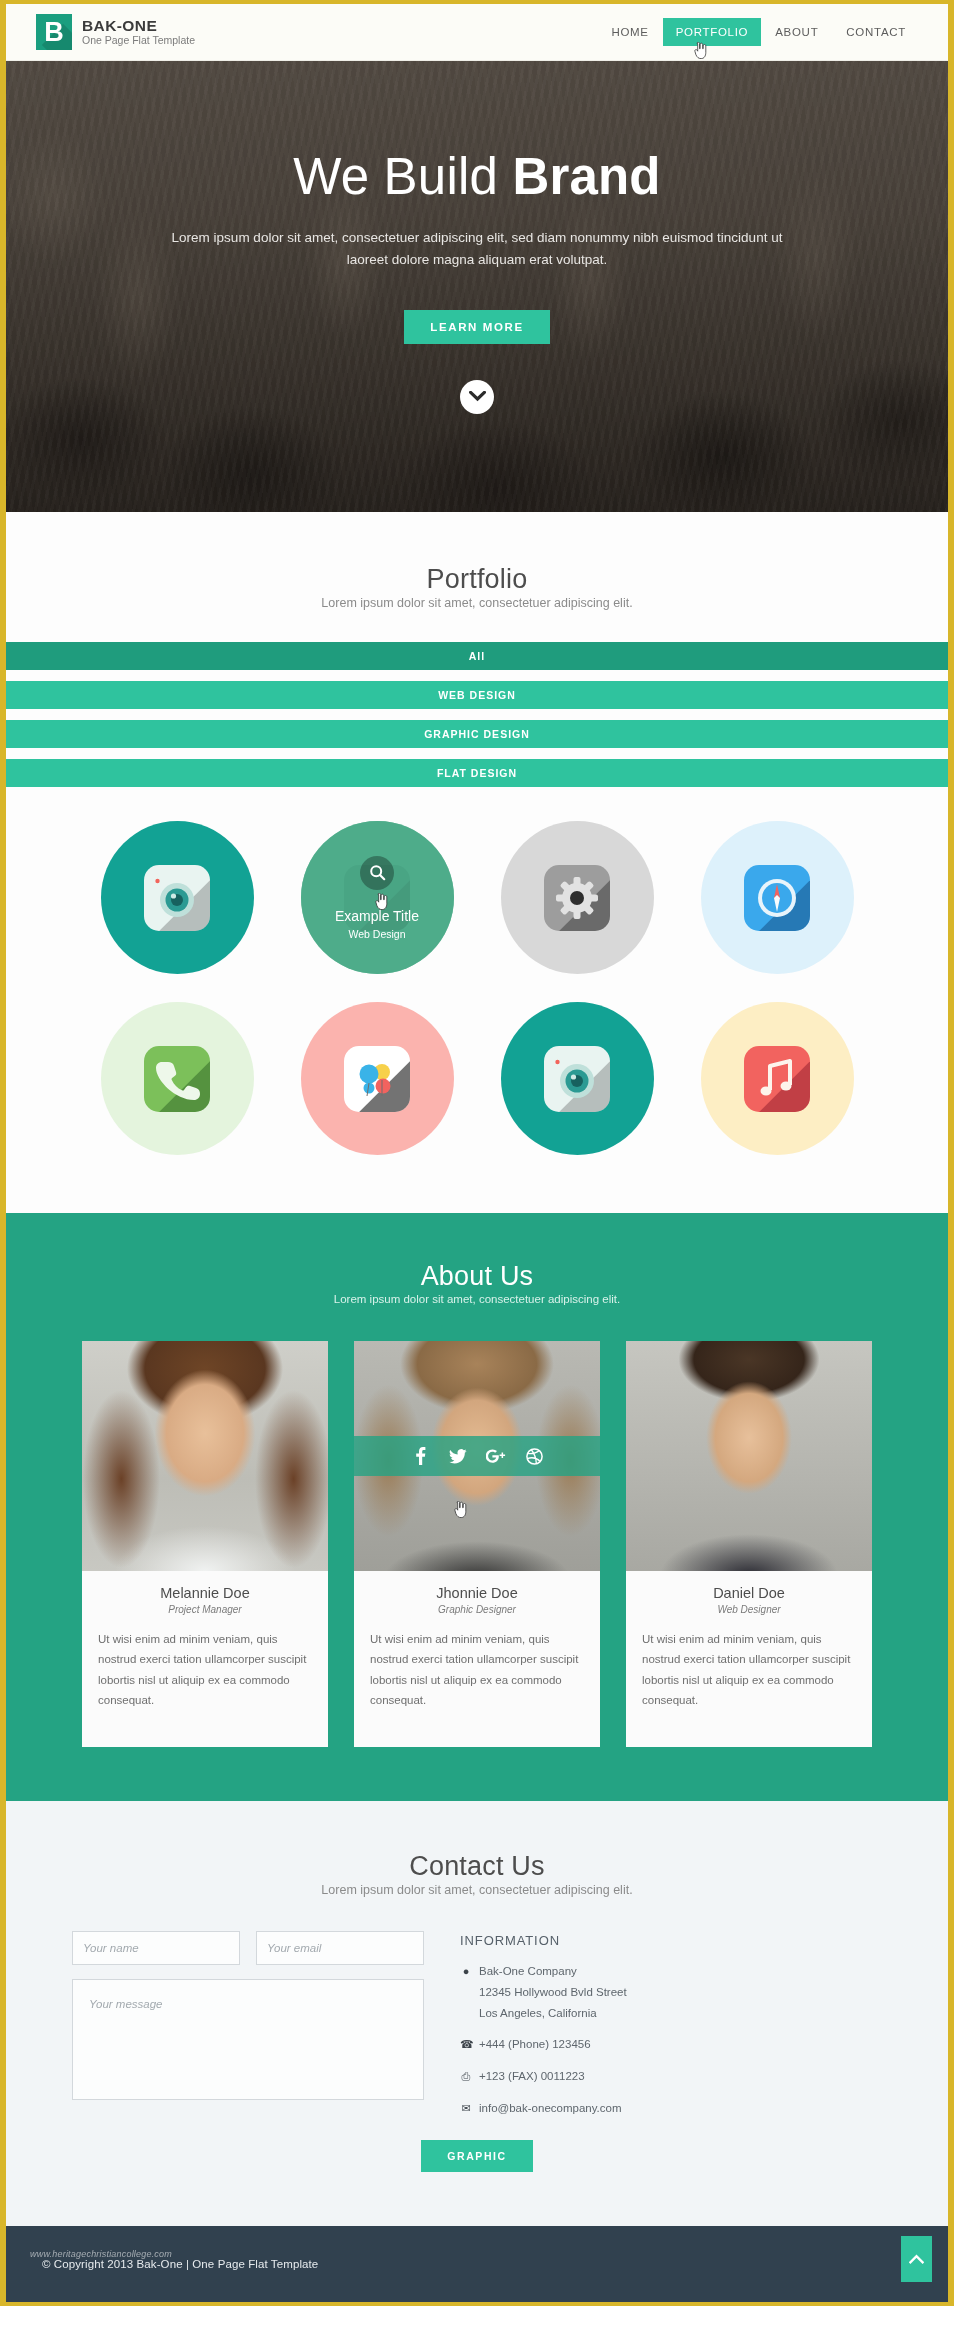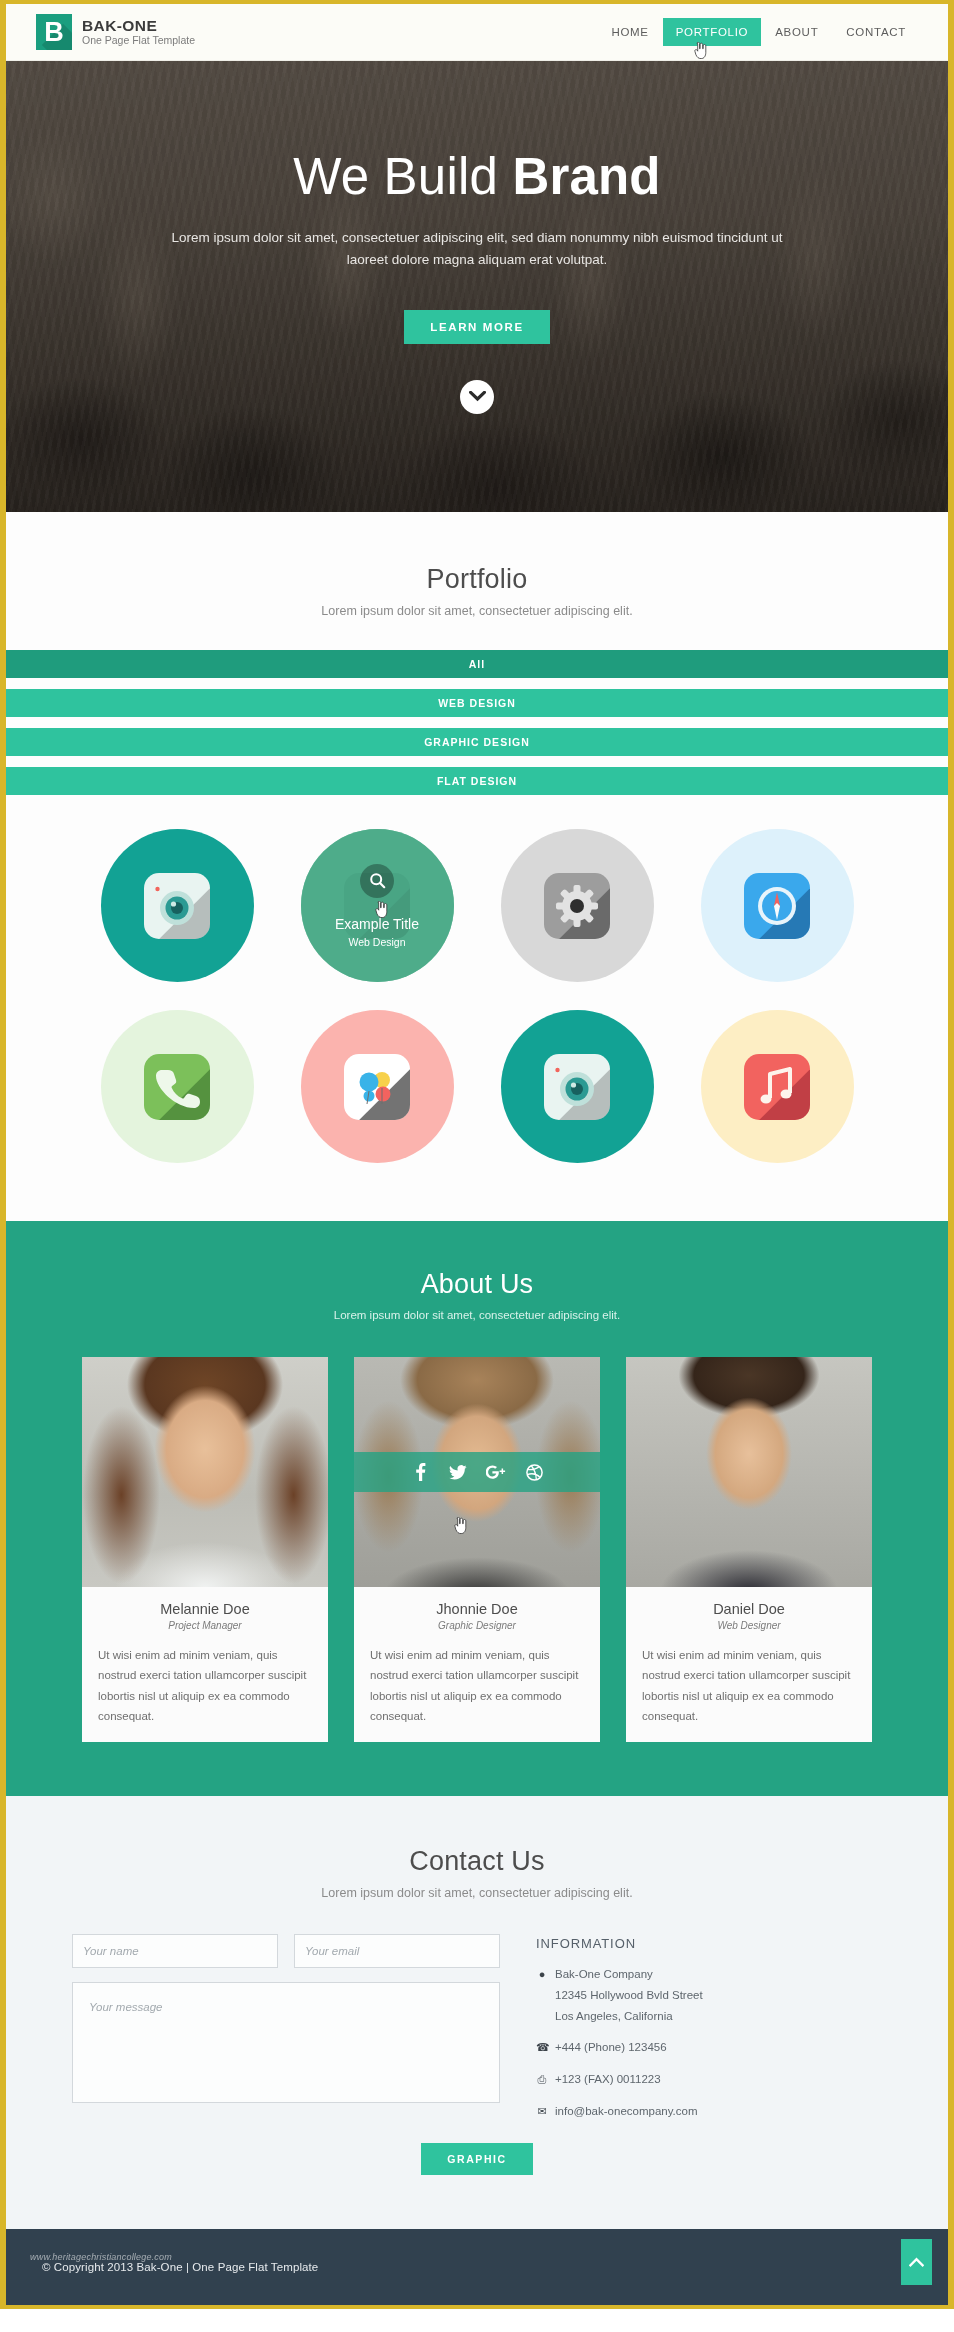--- a/index.html
+++ b/index.html
@@ -157,21 +157,21 @@
     display: flex; align-items: center; justify-content: center;
     cursor: pointer;
   }
 
   
   .section-head { text-align: center; }
   .section-title {
     font-size: 27px; font-weight: 300; color: #4d4d4d; letter-spacing: .2px;
   }
   .section-sub {
-    margin-top: 9px; font-size: 12.5px; color: #8b8b8b; font-weight: 300;
+    margin-top: 1px; font-size: 12.5px; color: #8b8b8b; font-weight: 300;
   }
 
   
   .portfolio {
     background: #fdfdfd;
     padding: 52px 0 58px;
   }
   .filters {
     display: flex; justify-content: center; gap: 11px;
     margin-top: 32px;
@@ -267,21 +267,21 @@
     gap: 14px;
   }
   .social-bar .s-ico {
     color: #ffffff;
     font-size: 18px;
     line-height: 1;
     cursor: pointer;
     display: flex; align-items: center; justify-content: center;
     width: 24px; height: 24px;
   }
-  .team-body { padding: 14px 16px 15px; }
+  .team-body { padding: 14px 16px 36px; }
   .team-name {
     text-align: center; font-size: 14.5px; color: #4d4d4d; font-weight: 300;
   }
   .team-role {
     text-align: center; font-size: 10px; color: #7b7b7b; font-style: italic; margin-top: 3px;
   }
   .team-desc {
     margin-top: 14px;
     font-size: 11.5px;
     line-height: 1.78;
@@ -293,21 +293,21 @@
   .contact {
     background: #f2f5f7;
     padding: 50px 0 54px;
   }
   .contact-cols {
     margin: 34px auto 0;
     width: 810px;
     display: flex;
     gap: 36px;
   }
-  .form-col { width: 428px; }
+  .form-col { width: 352px; }
   .form-row { display: flex; gap: 16px; }
   .inp {
     background: #fcfdfd;
     border: 1px solid #d3d8dc;
     height: 34px;
     padding: 0 10px;
     font-size: 11.5px;
     font-style: italic;
     color: #9aa1a7;
     font-family: "Liberation Sans", sans-serif;

